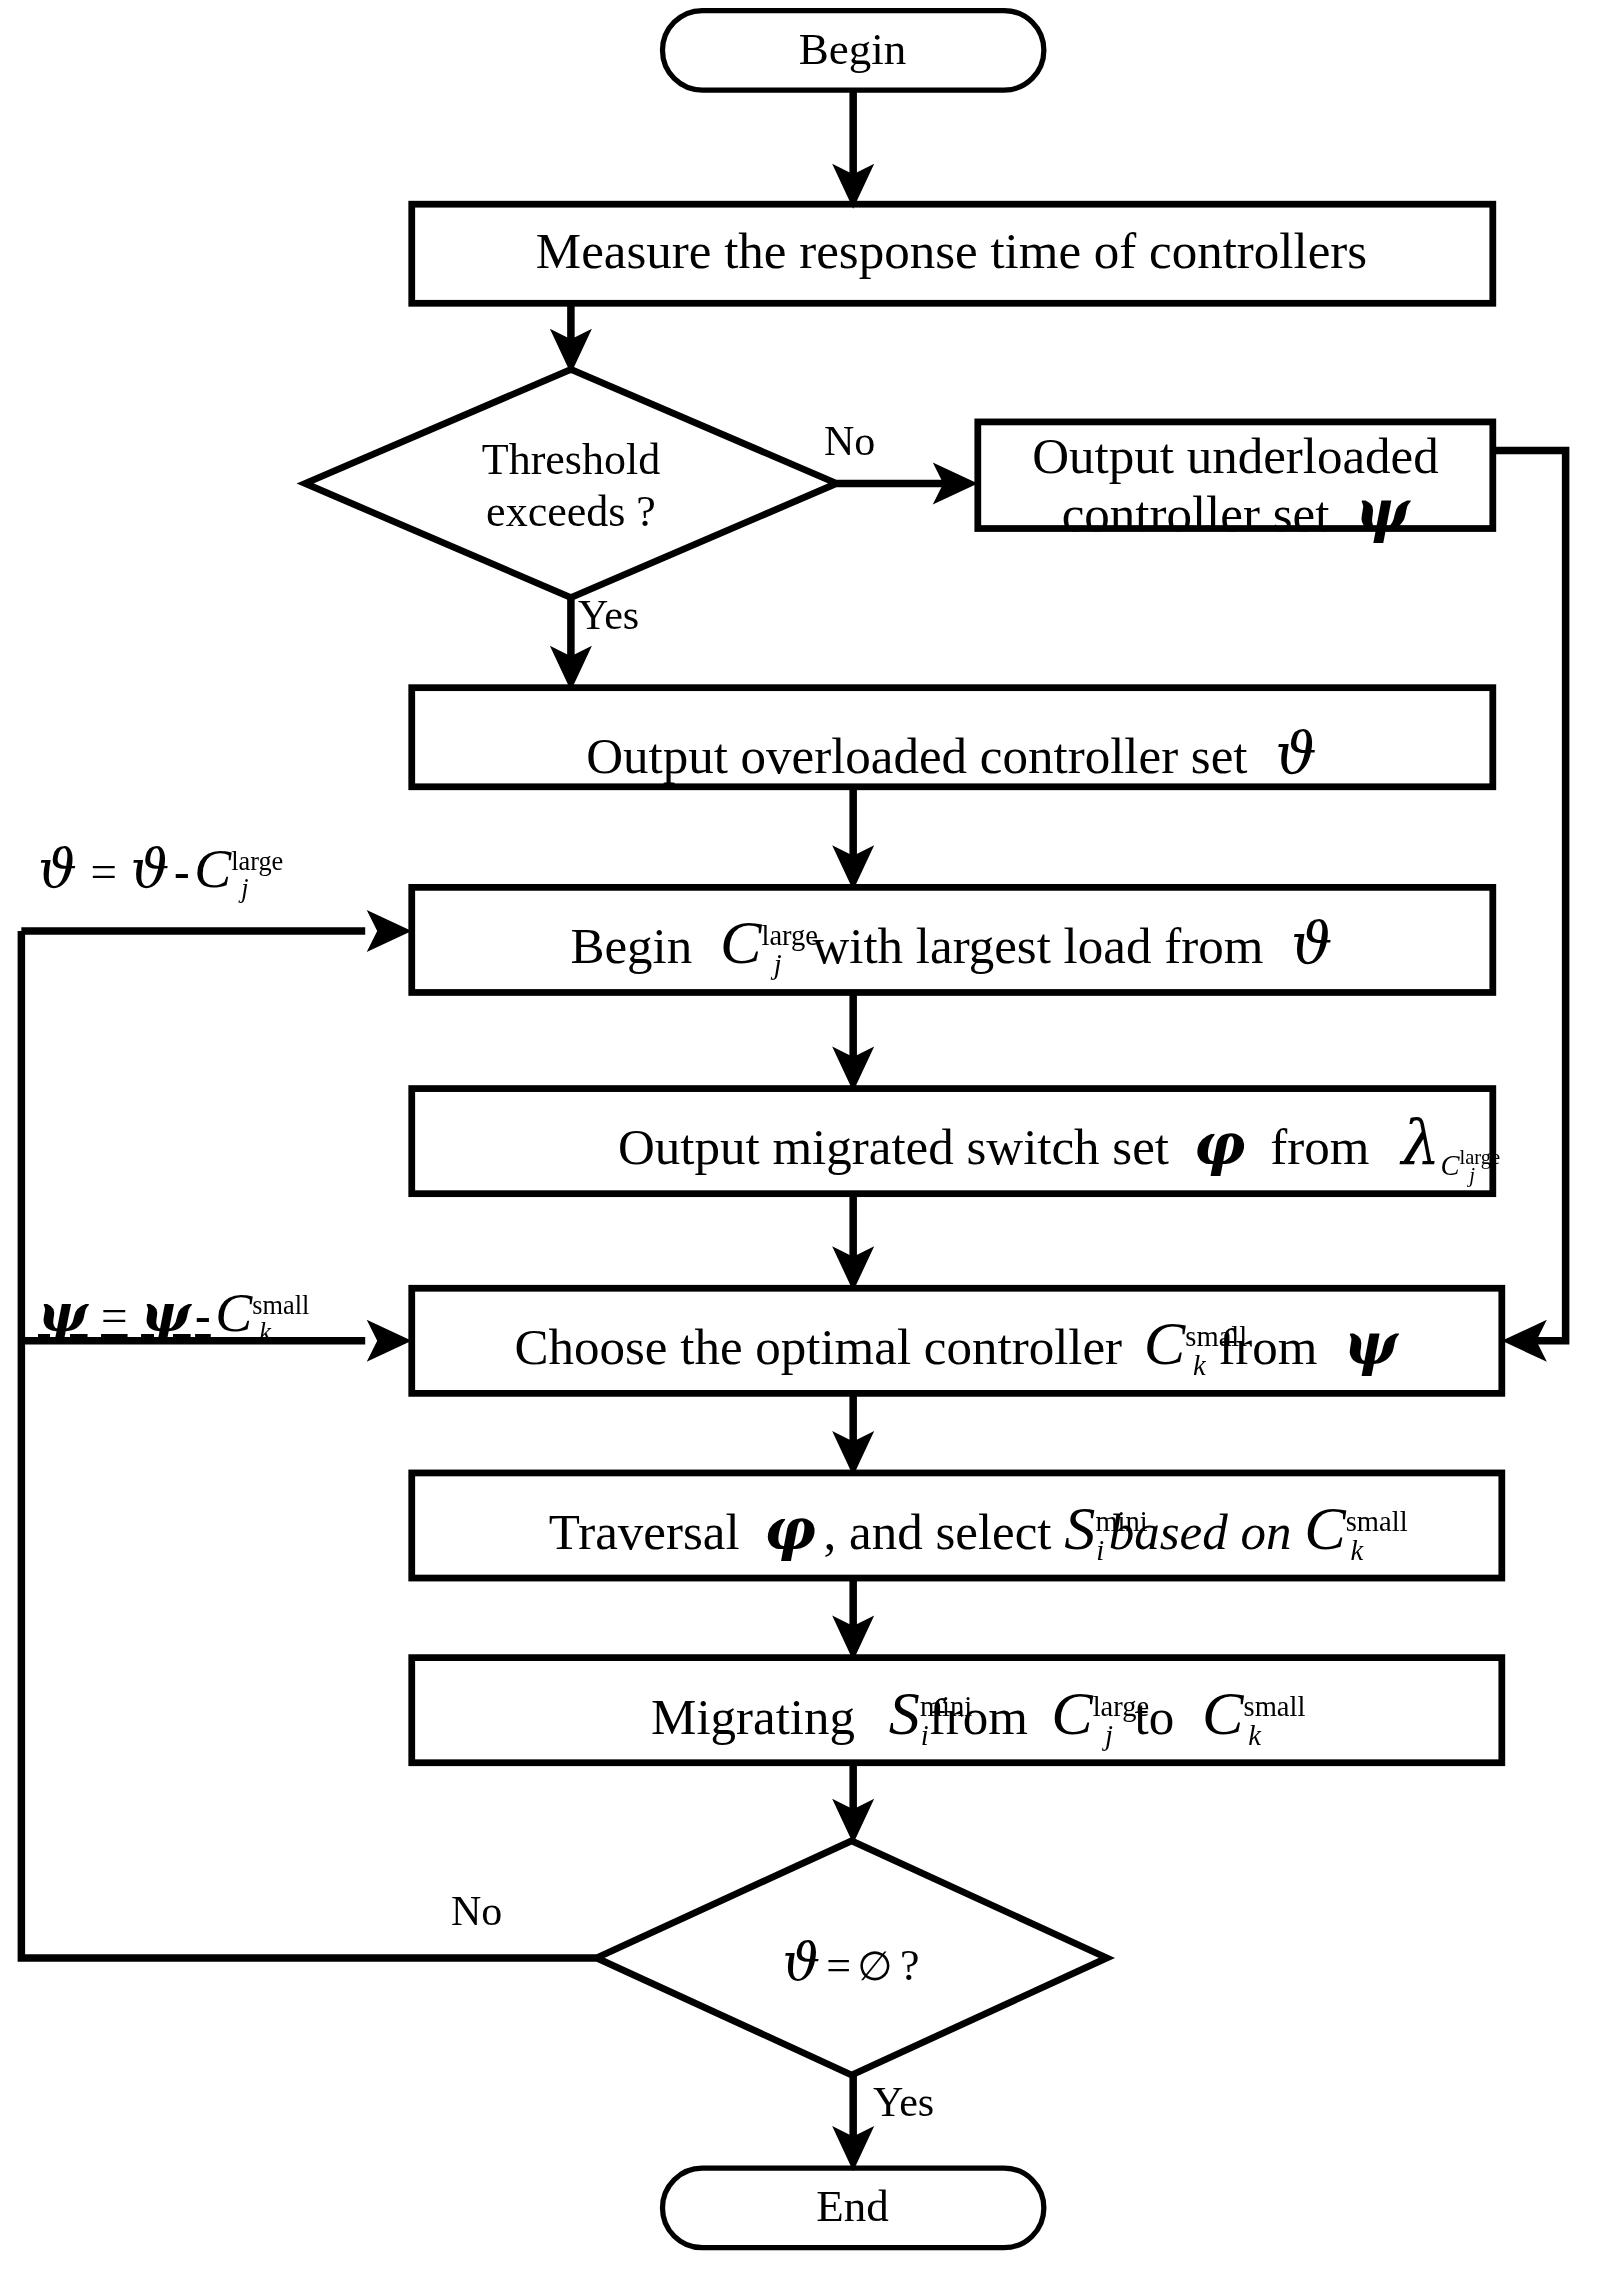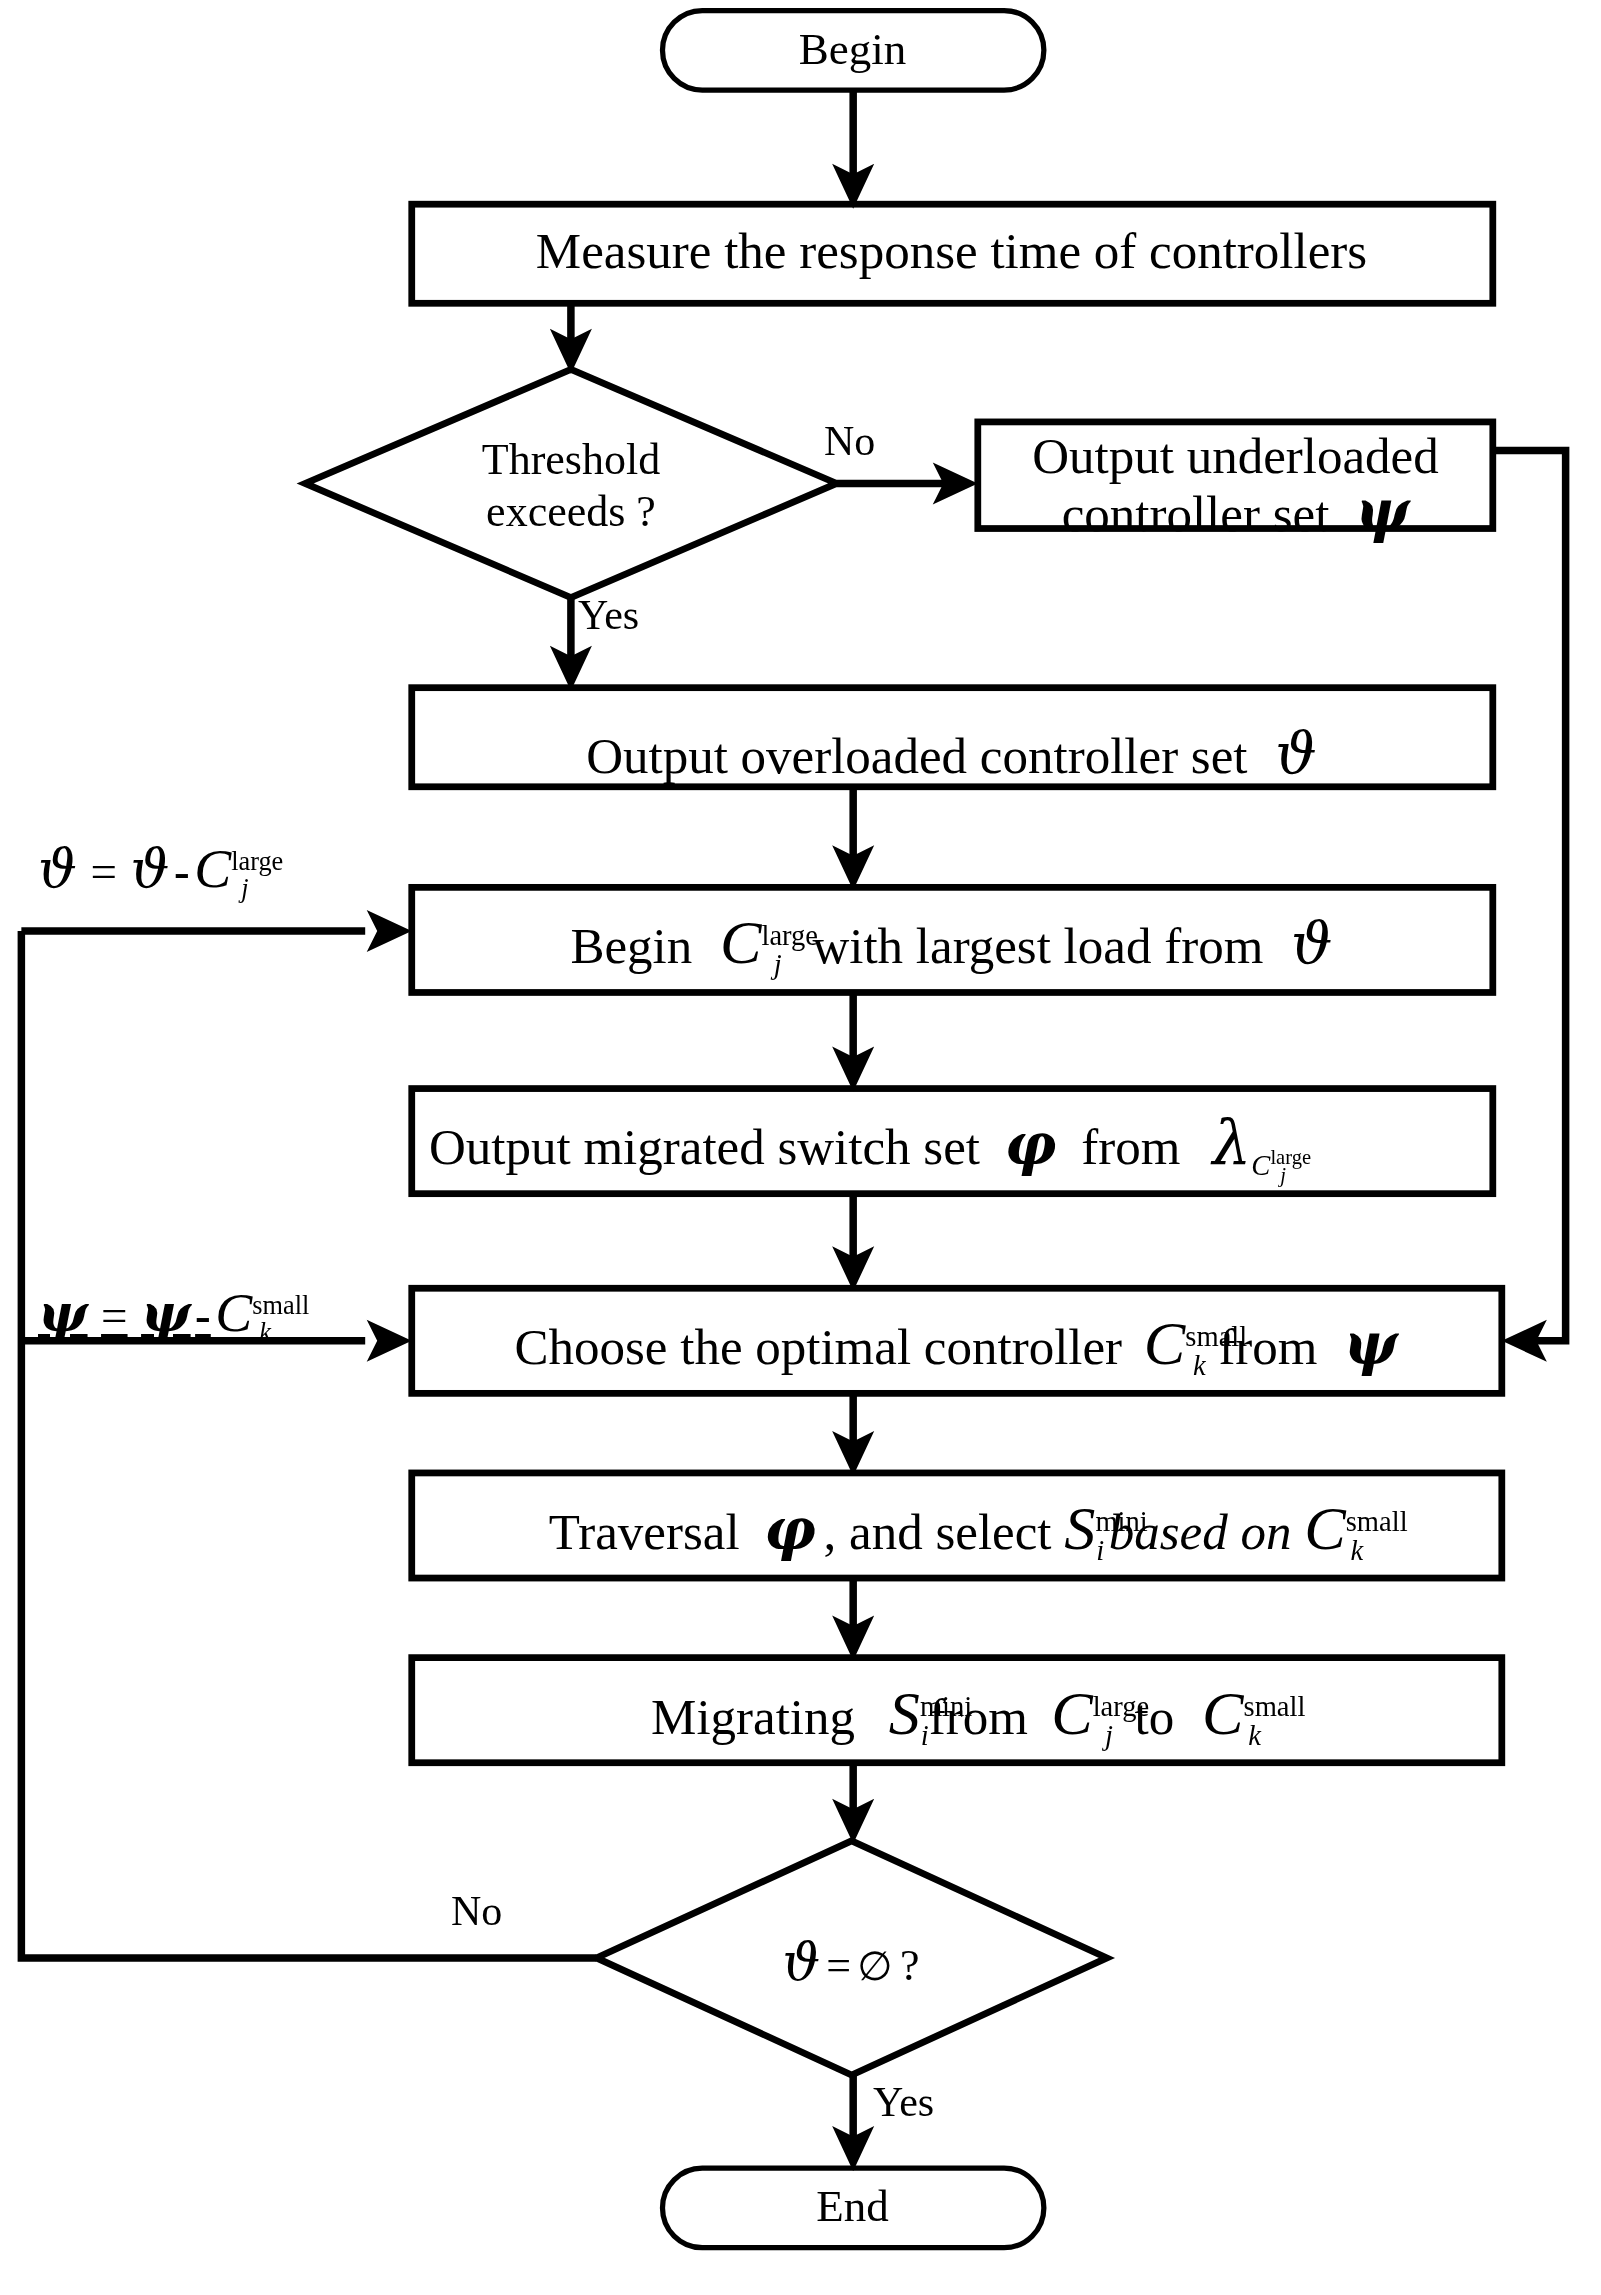--- a/index.html
+++ b/index.html
@@ -132,21 +132,21 @@
     <span class="gk" style="font-size:1.14em; padding-left:15px;">ϑ</span>
   </div>
 
   <div class="lbl box-txt" style="left:411px; top:910px; width:1081px; text-align:center;">
     <span>Begin</span>
     <span class="nb" style="padding:0 10.5px 0 15px;"><span class="mv" style="font-size:1.22em;">C</span><span class="sup">large</span><span class="sub" style="margin-left:-1.55em;">j</span></span>
     <span style="padding-left:7.5px;">with largest load from</span>
     <span class="gk" style="font-size:1.14em; padding-left:15px;">ϑ</span>
   </div>
 
-  <div class="lbl box-txt" style="left:429px; top:1111px; width:1081px; text-align:left;">
+  <div class="lbl box-txt" style="left:394px; top:1111px; width:1081px; text-align:right;">
     <span>Output migrated switch set</span>
     <span class="gkb" style="font-size:1.12em; padding:0 12px;">φ</span>
     <span>from</span>
     <span class="nb" style="padding-left:19.5px;"><span class="gk" style="font-size:1.20em;">λ</span><span class="subc"><span class="mv">C</span><span class="sup">large</span><span class="sub" style="margin-left:-1.5em;">j</span></span></span>
   </div>
 
   <div class="lbl box-txt" style="left:411px; top:1311px; width:1090px; text-align:center;">
     <span>Choose the optimal controller</span>
     <span class="nb" style="padding-left:9px;"><span class="mv" style="font-size:1.22em;">C</span><span class="sup">small</span><span class="sub" style="margin-left:-1.9em;">k</span></span>
     <span>from</span>

